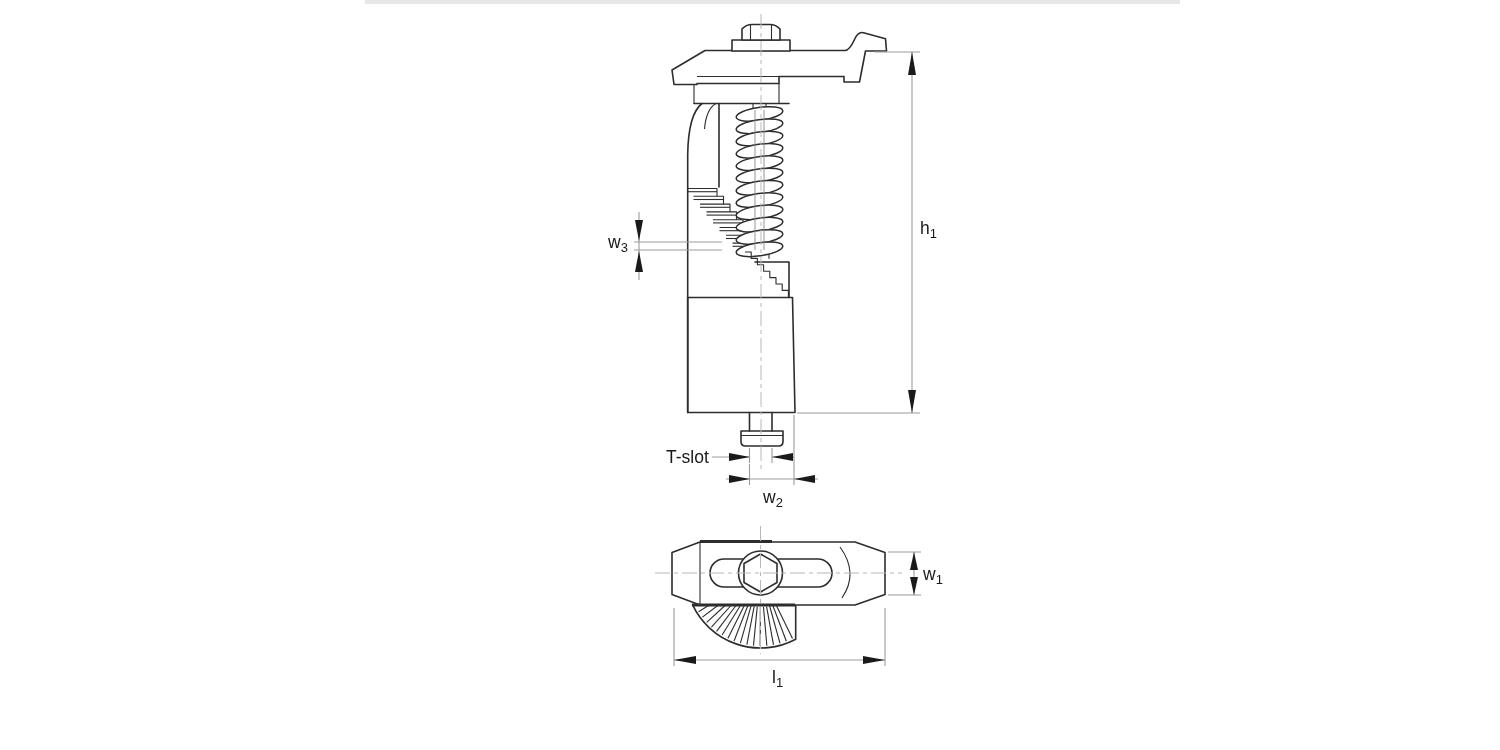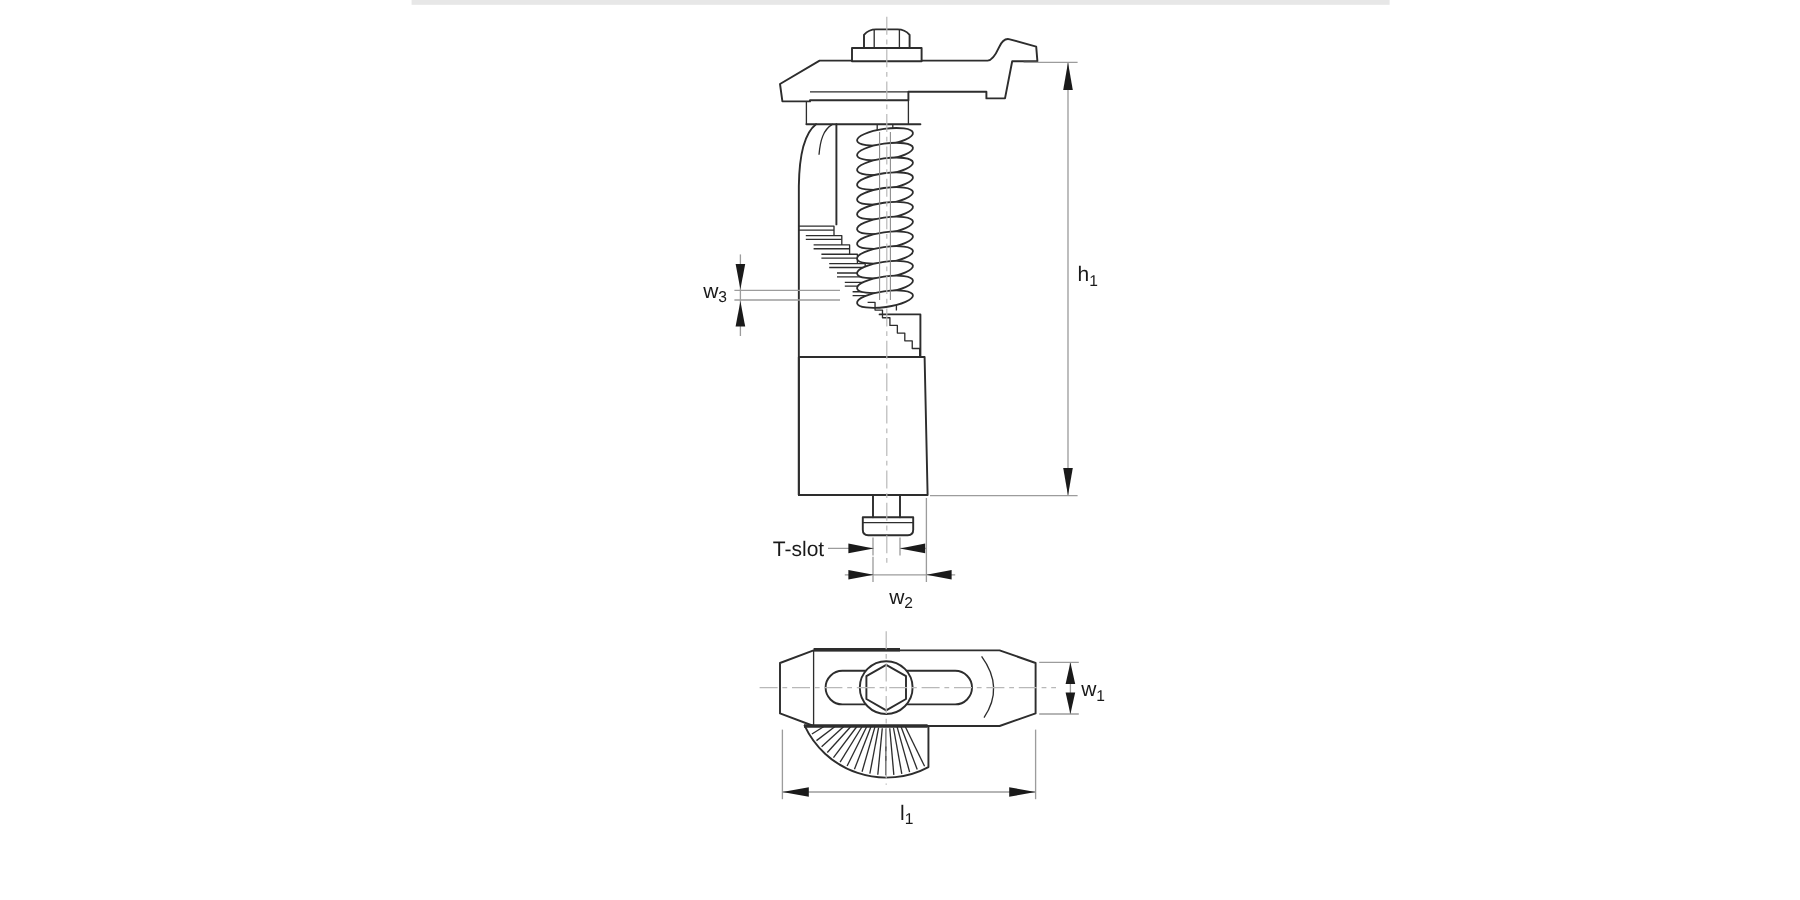--- a/index.html
+++ b/index.html
@@ -5,21 +5,21 @@
   :root{
     --background:#ffffff;
     --outline:#2d2d2d;
     --dimension-line:#9c9c9c;
     --arrow:#1a1a1a;
     --centerline:#b8b8b8;
     --label-text:#1a1a1a;
     --top-edge-band:#e7e7e7;
   }
   html,body{margin:0;padding:0;background:var(--background);}
-  .canvas{width:1212px;height:750px;position:relative;background:var(--background);overflow:hidden;}
+  .canvas{width:1212px;height:750px;position:relative;background:var(--background);overflow:hidden;margin-left:22px;}
   svg{display:block;}
   .ol{stroke:var(--outline);stroke-width:1.6;fill:none;stroke-linejoin:round;stroke-linecap:round;}
   .ol-thin{stroke:var(--outline);stroke-width:1.1;fill:none;stroke-linejoin:round;}
   .ol-thick{stroke:var(--outline);stroke-width:3;fill:none;}
   .fillw{fill:var(--background);}
   .coil{fill:var(--background);stroke:var(--outline);stroke-width:1.5;}
   .core{stroke:#8a8a8a;stroke-width:0.9;fill:none;}
   .dim{stroke:var(--dimension-line);stroke-width:1.1;fill:none;}
   .cl{stroke:var(--centerline);stroke-width:1;fill:none;stroke-dasharray:15 4 4 4;}
   .ah{fill:var(--arrow);stroke:none;}

